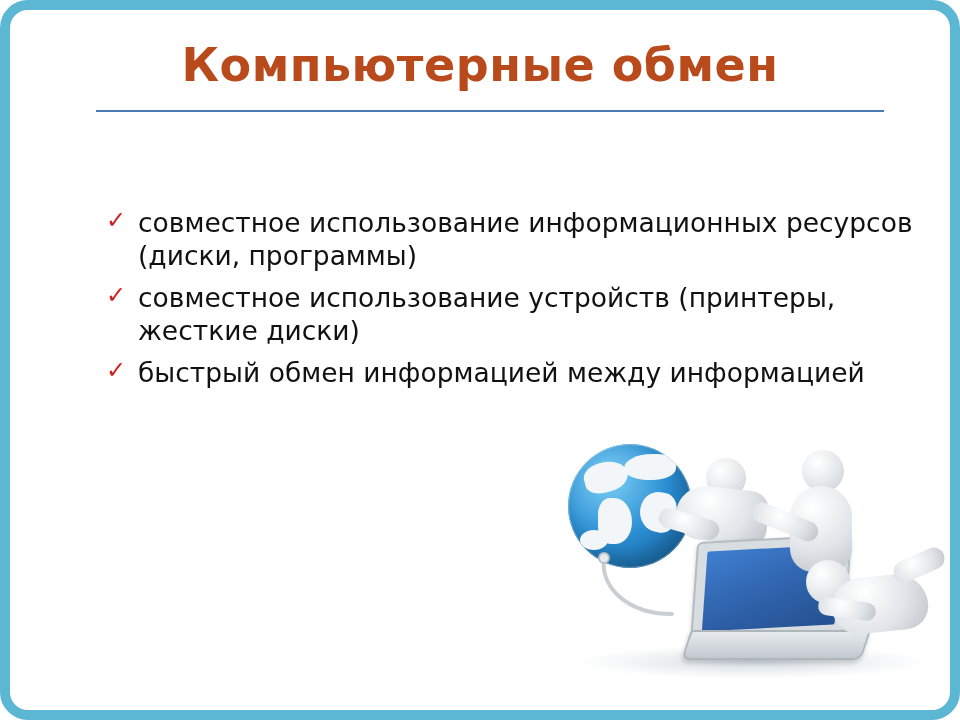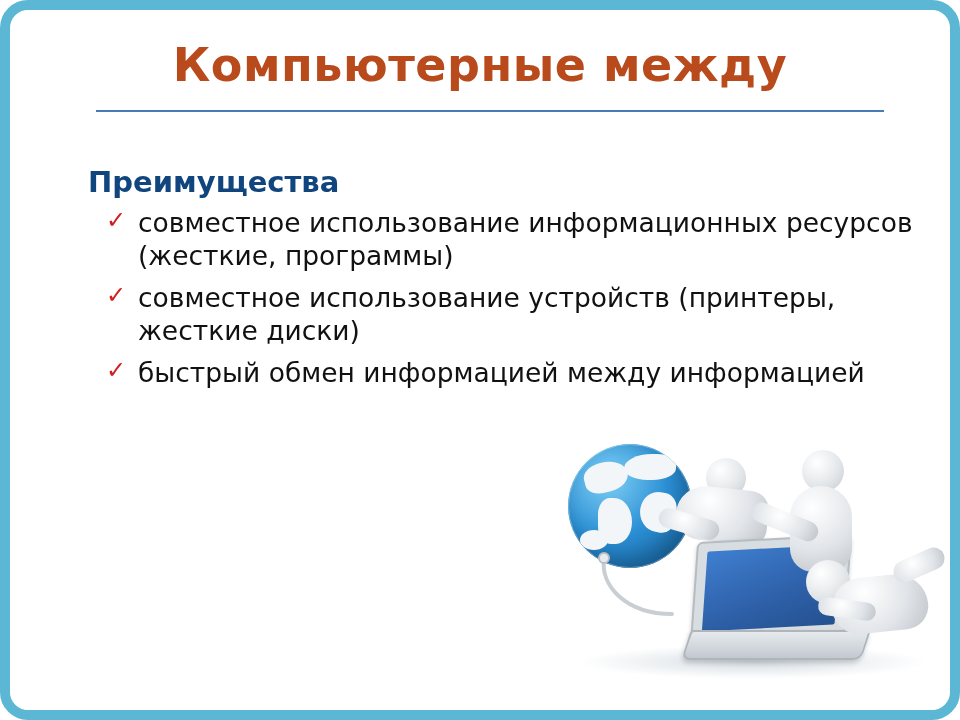--- a/index.html
+++ b/index.html
@@ -226,30 +226,29 @@
   .person-c .body { left: 36px; top: 38px; width: 96px; height: 56px; border-radius: 40px 44px 32px 36px; transform: rotate(-6deg); }
   .person-c .leg  { position:absolute; left: 96px; top: 16px; width: 54px; height: 22px; border-radius: 14px; background: radial-gradient(circle at 40% 30%, #ffffff 0%, #e0e4e8 60%, #c0c5cb 100%); transform: rotate(-24deg); }
   .person-c .arm  { position:absolute; left: 22px; top: 62px; width: 58px; height: 18px; border-radius: 12px; background: radial-gradient(circle at 40% 30%, #ffffff 0%, #e0e4e8 60%, #c0c5cb 100%); transform: rotate(8deg); }
 </style>
 </head>
 <body>
 
 <div class="slide">
   <div class="slide-inner">
 
-    <div class="slide-title">Компьютерные между</div>
+    <div class="slide-title">Компьютерные обмен</div>
 
     <div class="title-rule"></div>
 
-    <div class="section-heading">Преимущества</div>
 
     <ul class="bullet-list">
       <li class="bullet-item">
         <span class="check-icon">✓</span>
-        <span class="bullet-text">совместное использование информационных ресурсов (жесткие, программы)</span>
+        <span class="bullet-text">совместное использование информационных ресурсов (диски, программы)</span>
       </li>
       <li class="bullet-item">
         <span class="check-icon">✓</span>
         <span class="bullet-text">совместное использование устройств (принтеры, жесткие диски)</span>
       </li>
       <li class="bullet-item">
         <span class="check-icon">✓</span>
         <span class="bullet-text">быстрый обмен информацией между информацией</span>
       </li>
     </ul>

